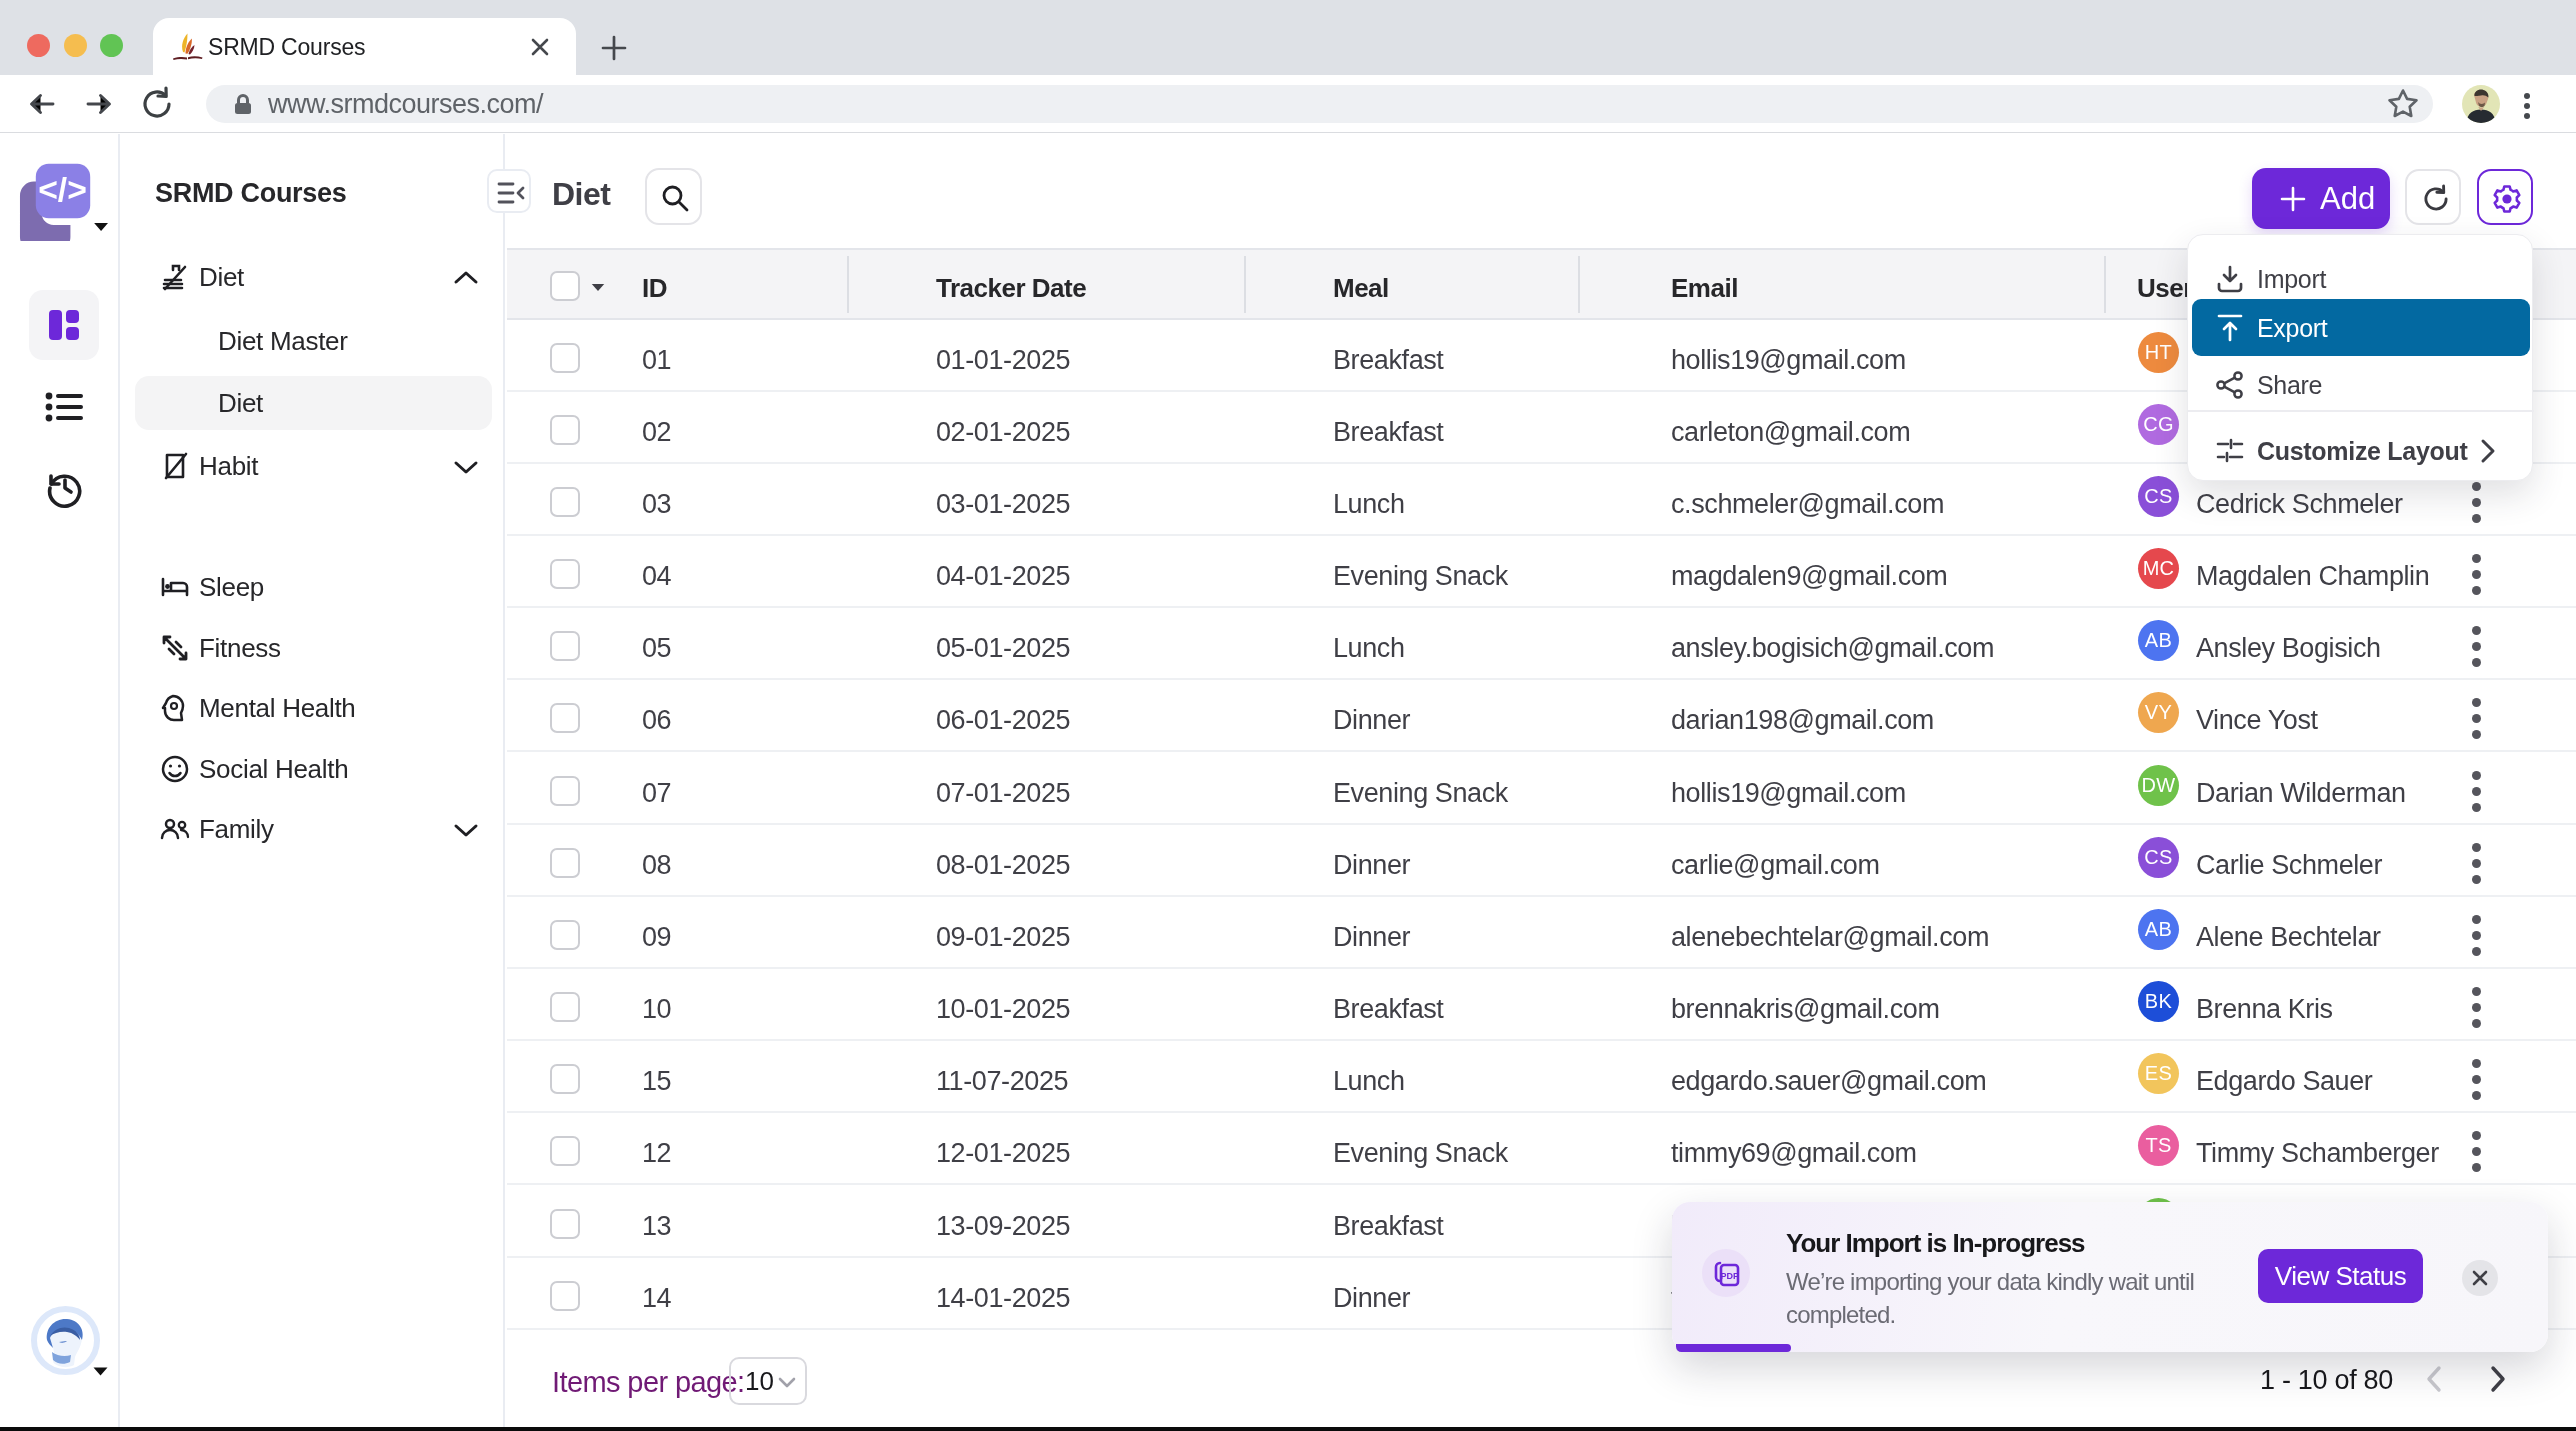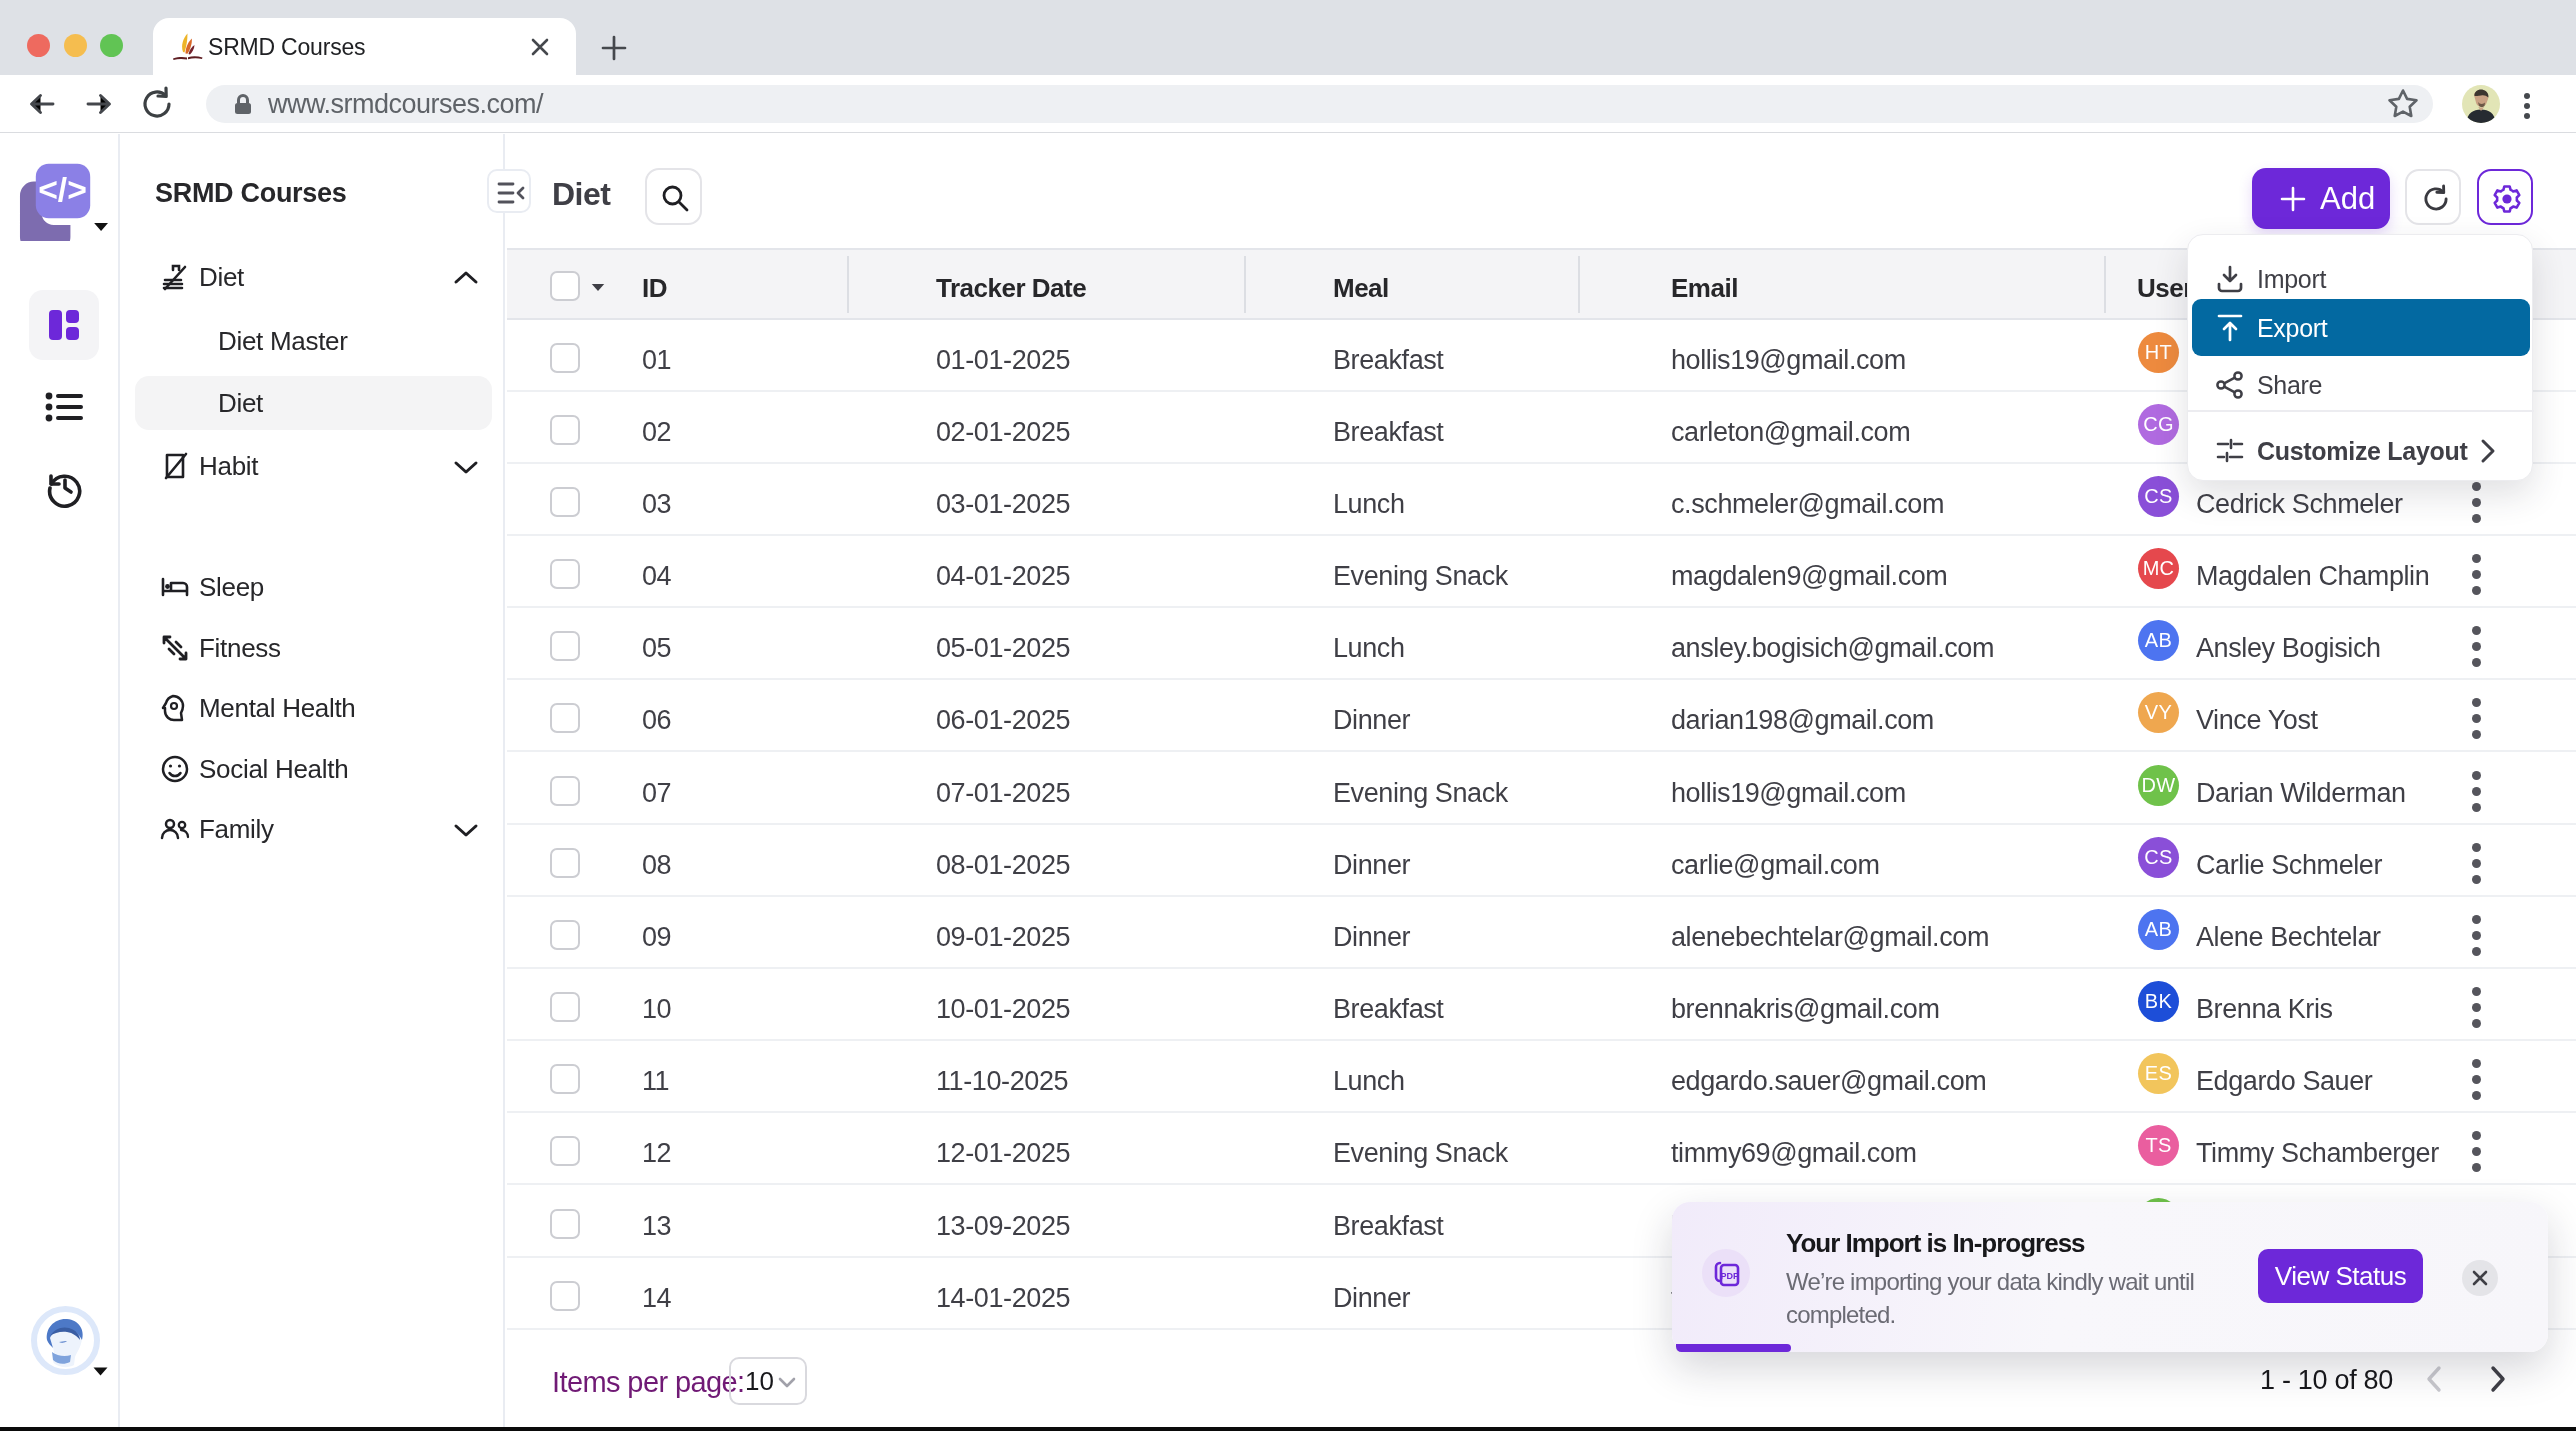--- a/index.html
+++ b/index.html
@@ -427,22 +427,22 @@
   <div class="avatar" style="background:#1d4ed8;">BK</div>
   <span class="cell cname">Brenna Kris</span>
   <div class="dots">
       <i style="top:0;"></i>
       <i style="top:16px;"></i>
       <i style="top:32px;"></i>
     </div>
 </div>
 <div class="row" style="top:1041px;">
   <div class="cb"></div>
-  <span class="cell cid">11</span>
-  <span class="cell cdate">11-10-2025</span>
+  <span class="cell cid">15</span>
+  <span class="cell cdate">11-07-2025</span>
   <span class="cell cmeal">Lunch</span>
   <span class="cell cemail">edgardo.sauer@gmail.com</span>
   <div class="avatar" style="background:#f2c55c;">ES</div>
   <span class="cell cname">Edgardo Sauer</span>
   <div class="dots">
       <i style="top:0;"></i>
       <i style="top:16px;"></i>
       <i style="top:32px;"></i>
     </div>
 </div>

